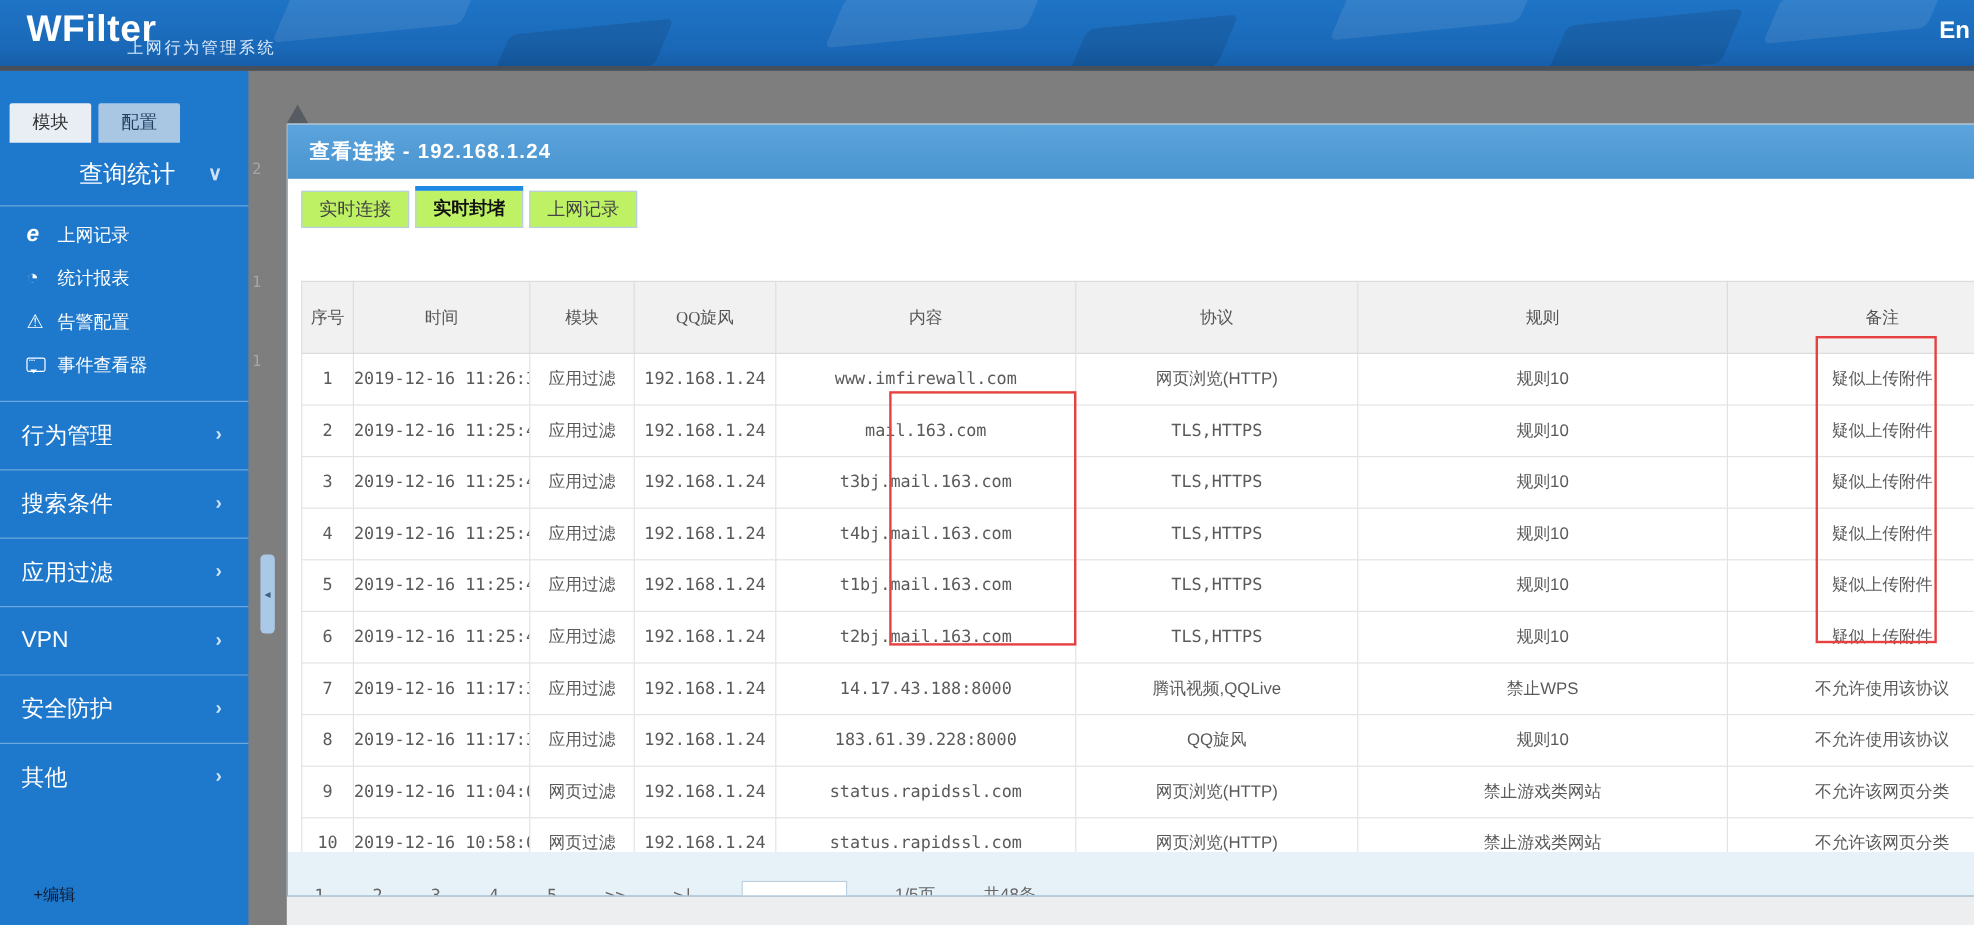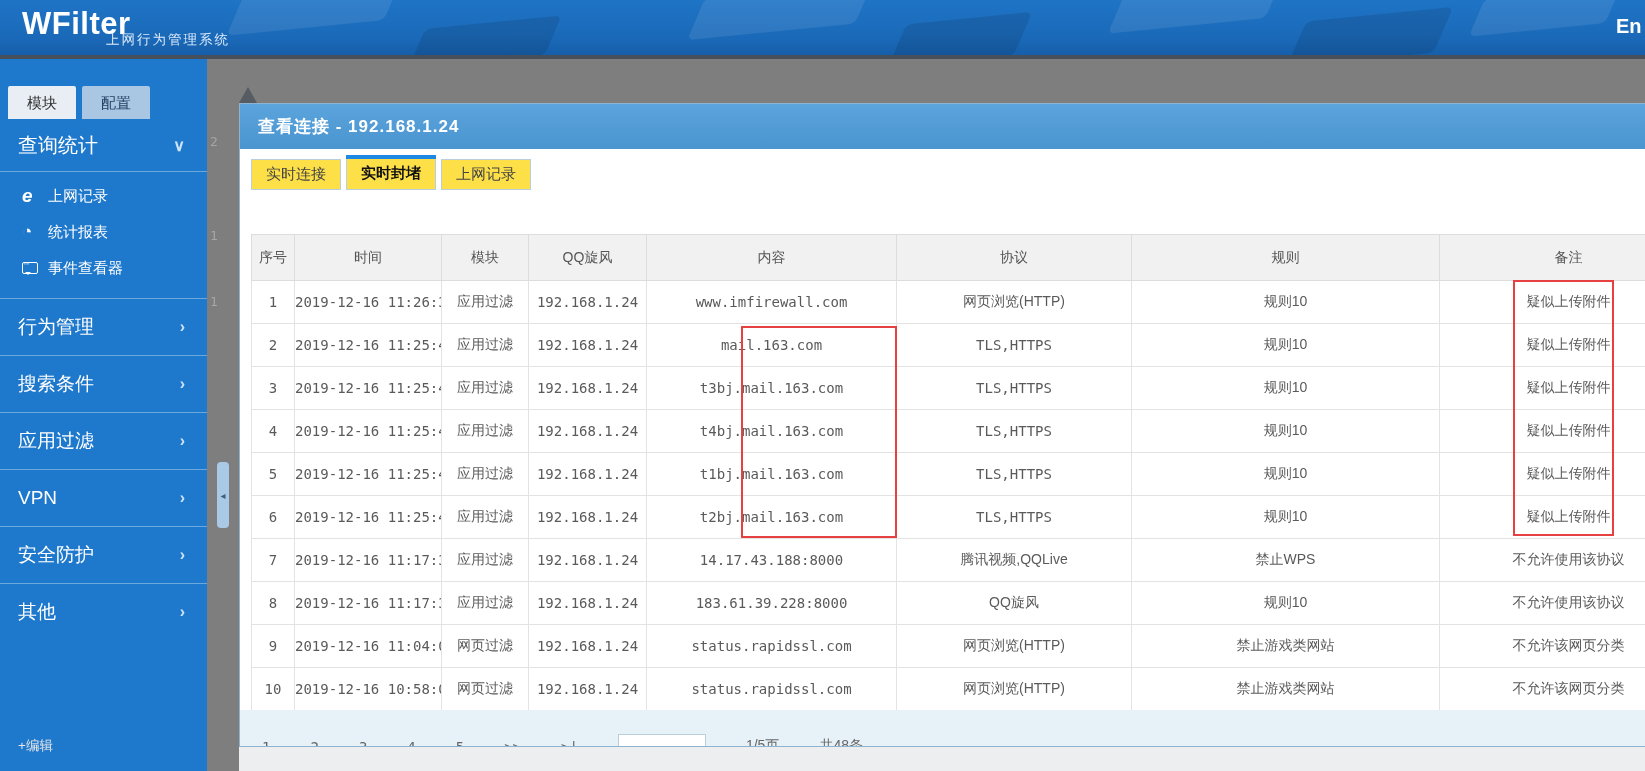--- a/index.html
+++ b/index.html
@@ -21,64 +21,64 @@
   .side { position:absolute; left:0; top:59px; width:207px; height:712px; background:#1e78cc; z-index:25; color:#fff; }
   .side-tabs { position:absolute; left:8px; top:27px; height:33px; display:flex; }
   .side-tab { width:68px; height:33px; line-height:33px; text-align:center; font-size:15px; cursor:pointer; }
   .side-tab.on { background:#e9eef5; color:#333; border-radius:2px 2px 0 0; }
   .side-tab.off { background:#a9c7e3; color:#1f3d5e; margin-left:6px; border-radius:2px 2px 0 0; }
   .nav { position:absolute; left:0; top:60px; width:207px; }
   .nav-sec { height:57px; display:flex; align-items:center; justify-content:space-between;
              padding:0 22px 0 18px; border-top:1px solid rgba(255,255,255,.35); cursor:pointer; }
   .nav-sec .lbl { font-size:19px; }
   .nav-sec .chev { font-size:16px; color:#cfe4f7; font-weight:bold; }
-  .nav-open { height:52px; border-top:none; }
+  .nav-open { height:52px; border-top:none;margin-left:48px; }
   .nav-open .lbl { font-size:20px; }
   .submenu { padding:6px 0 12px 0; border-top:1px solid rgba(255,255,255,.35); }
   .sub-item { display:flex; align-items:center; height:36px; padding-left:22px; font-size:15px; cursor:pointer; }
   .sub-item .ic { width:26px; display:inline-flex; align-items:center; color:#fff; }
   .ic-ie::before { content:"e"; font-style:italic; font-weight:bold; font-size:19px; line-height:14px; }
   .ic-chart::before { content:"◔"; font-size:17px; }
   .ic-warn::before { content:"⚠"; font-size:16px; }
   .ic-bubble { width:16px; height:12px; border:1.6px solid #fff; border-radius:2px; position:relative; display:inline-block; }
   .ic-bubble::before { content:"┈"; position:absolute; left:1px; top:-4px; font-size:9px; }
   .ic-bubble::after { content:""; position:absolute; left:2px; bottom:-5px; border:3px solid transparent; border-top-color:#fff; }
-  .side-edit { position:absolute; left:18px; top:678px; font-size:13.5px; color:#e5e5e5; cursor:pointer; }
+  .side-edit { position:absolute; left:28px; top:678px; font-size:13.5px; color:#0f172a; cursor:pointer; }
 
   
   .collapse { position:absolute; left:217px; top:462px; width:12px; height:66px; background:#a9c9e6;
               border-radius:4px; z-index:26; display:flex; align-items:center; justify-content:center; cursor:pointer; }
   .collapse::before { content:"◂"; color:#3e5f80; font-size:10px; }
 
   
   .bd-num { position:absolute; color:#a3a7ab; font-size:13px; z-index:5; font-family:"DejaVu Sans Mono",monospace; }
   .bd-arrow { position:absolute; left:239px; top:87px; width:0; height:0; z-index:6;
               border-left:9px solid transparent; border-right:9px solid transparent; border-bottom:16px solid #575c62; }
   .below-strip { position:absolute; left:239px; top:747px; width:1406px; height:24px; background:#eceef0; z-index:4; }
 
   
   .dlg { position:absolute; left:239px; top:103px; width:1470px; height:644px; background:#fff;
          border:1px solid #8fb3cf; z-index:20; overflow:hidden; }
   .dlg-title { height:45px; background:linear-gradient(180deg,#5ba4dc 0%,#4a94d0 100%);
                color:#fff; font-size:17px; font-weight:bold; line-height:45px; padding-left:18px; letter-spacing:1px; }
   .dlg-tabs { position:absolute; left:11px; top:55px; display:flex; }
-  .dlg-tab { border:1px solid #b9cfe0; background:#fde047; color:#444; font-size:15px;
+  .dlg-tab { border:1px solid #b9cfe0; background:#bef264; color:#444; font-size:15px;
              padding:5px 14px; margin-right:5px; cursor:pointer; position:relative; }
   .dlg-tab.on { font-weight:bold; color:#111; border-top:none; padding-top:5px; }
   .dlg-tab.on::before { content:""; position:absolute; left:-1px; right:-1px; top:-4px; height:4px; background:#1e88e5; }
   .dlg-toolbar { position:absolute; left:11px; top:93px; display:flex; align-items:center; font-size:15px; color:#333; }
   .pagesize { display:flex; margin-left:14px; border:1px solid #9a9a9a; background:#fff; height:26px; align-items:center; }
   .pagesize .val { padding:0 8px; font-size:14px; }
   .pagesize .btn { width:17px; height:24px; margin:0 1px; background:linear-gradient(#fdfdfd,#dcdcdc); border:1px solid #8a8a8a;
                    font-size:8px; color:#333; display:flex; align-items:center; justify-content:center; cursor:pointer; }
   .search-lbl { margin-left:38px; }
   .search-input { margin-left:10px; width:192px; height:26px; border:1px solid #abc6dc; border-radius:2px; padding:0 6px; font-size:14px; }
 
   table.grid { position:absolute; left:11px; top:130px; width:1446px; border-collapse:collapse; table-layout:fixed; }
-  table.grid th { height:46px; background:#f1f1f1; border:1px solid #dcdcdc; font-size:14px; font-weight:normal; color:#555; }
+  table.grid th { height:60px; background:#f1f1f1; border:1px solid #dcdcdc; font-size:14px; font-weight:normal; color:#555;font-family:Liberation Serif, serif; }
   table.grid td { height:43px; border:1px solid #e3e3e3; text-align:center; font-size:14px; color:#5a5a5a;
                   font-family:"DejaVu Sans Mono","Liberation Mono",monospace; overflow:hidden; white-space:nowrap; }
 
   .redbox { position:absolute; border:2px solid #e74040; z-index:22; pointer-events:none; }
   .redbox.content { left:501px; top:222px; width:156px; height:212px; }
   .redbox.remark  { left:1273px; top:176px; width:101px; height:256px; }
 
   .pager { position:absolute; left:0px; top:606px; width:1468px; height:38px; background:#e7f2f8;
            display:flex; align-items:flex-end; padding:0 0 0 22px; font-size:14px; color:#666; }
   .pager > span { margin-right:40px; transform:translateY(7px); }
@@ -119,20 +119,26 @@
           <span class="ic">
             <span class="ic-ie"></span>
           </span>
           <span>上网记录</span>
         </div>
         <div class="sub-item">
           <span class="ic">
             <span class="ic-chart"></span>
           </span>
           <span>统计报表</span>
+        </div>
+        <div class="sub-item">
+          <span class="ic">
+            <span class="ic-warn"></span>
+          </span>
+          <span>告警配置</span>
         </div>
         <div class="sub-item">
           <span class="ic">
             <span class="ic-bubble"></span>
           </span>
           <span>事件查看器</span>
         </div>
       </div>
       <div class="nav-sec">
         <span class="lbl">行为管理</span>

